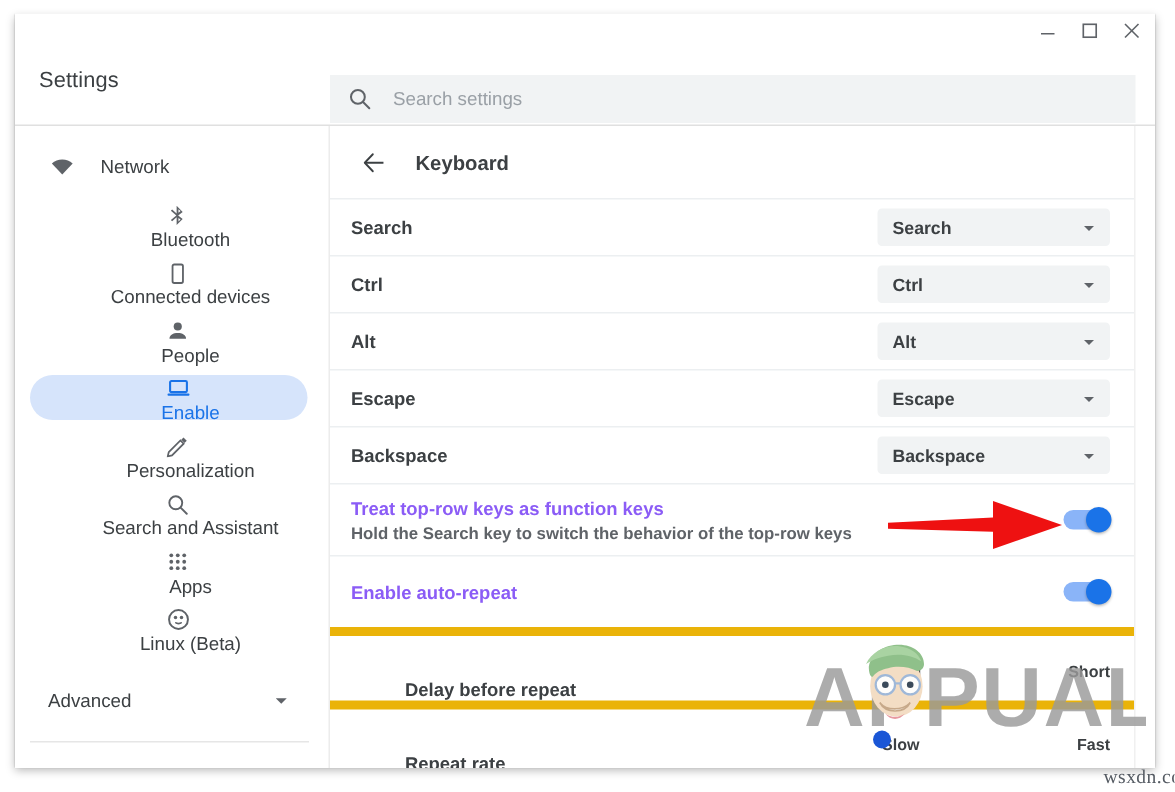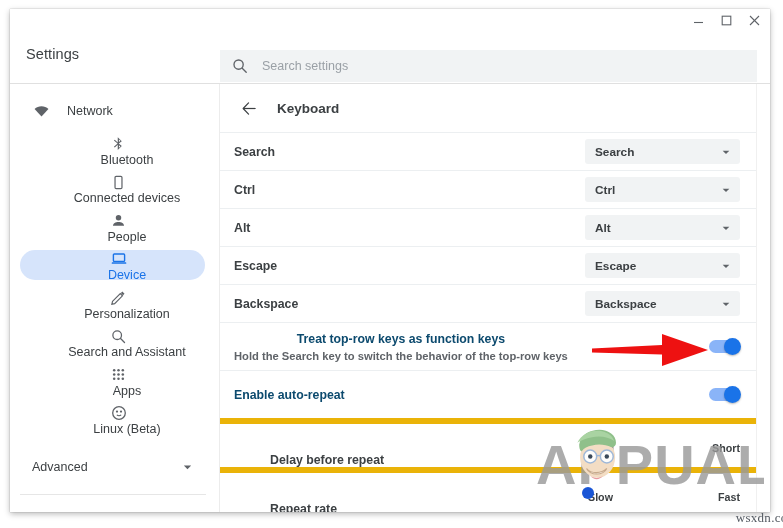--- a/index.html
+++ b/index.html
@@ -276,21 +276,21 @@
     display: flex;
     align-items: center;
     justify-content: space-between;
     padding: 0 16px 0 14px;
     border-top: 1px solid #eceff1;
     box-sizing: border-box;
     height: 48px;
   }
   .row-toggle.tall { height: 48px; }
   .toggle-texts { display: flex; flex-direction: column; }
-  .toggle-title { font-size: 12.3px; color: #0c4a6e; text-align: center; }
+  .toggle-title { font-size: 12.3px; color: #8b5cf6; }
   .toggle-sub {
     font-size: 11.2px;
     color: #5f6368;
     margin-top: 4px;
   }
   .switch {
     width: 31px;
     height: 13px;
     border-radius: 7px;
     background: #8ab4f8;
@@ -510,21 +510,21 @@
           <span class="nav-label">People</span>
         </div>
 
         <div class="nav-item selected">
           <span class="nav-icon">
             <svg width="16" height="16" viewBox="0 0 16 16">
                 <rect x="2.4" y="3" width="11.2" height="7.4" rx="0.9" fill="none" stroke="currentColor" stroke-width="1.4"></rect>
                 <rect x="0.7" y="11.3" width="14.6" height="1.5" rx="0.6" fill="currentColor"></rect>
               </svg>
           </span>
-          <span class="nav-label">Device</span>
+          <span class="nav-label">Enable</span>
         </div>
 
         <div class="nav-item">
           <span class="nav-icon">
             <svg width="15" height="15" viewBox="0 0 16 16">
                 <path d="M1.6 12.2l8.3-8.3 2.3 2.3-8.3 8.3-3 .7z" fill="none" stroke="currentColor" stroke-width="1.25"></path>
                 <path d="M10.5 3.3l1.6-1.6 2.3 2.3-1.6 1.6z" fill="currentColor"></path>
               </svg>
           </span>
           <span class="nav-label">Personalization</span>

